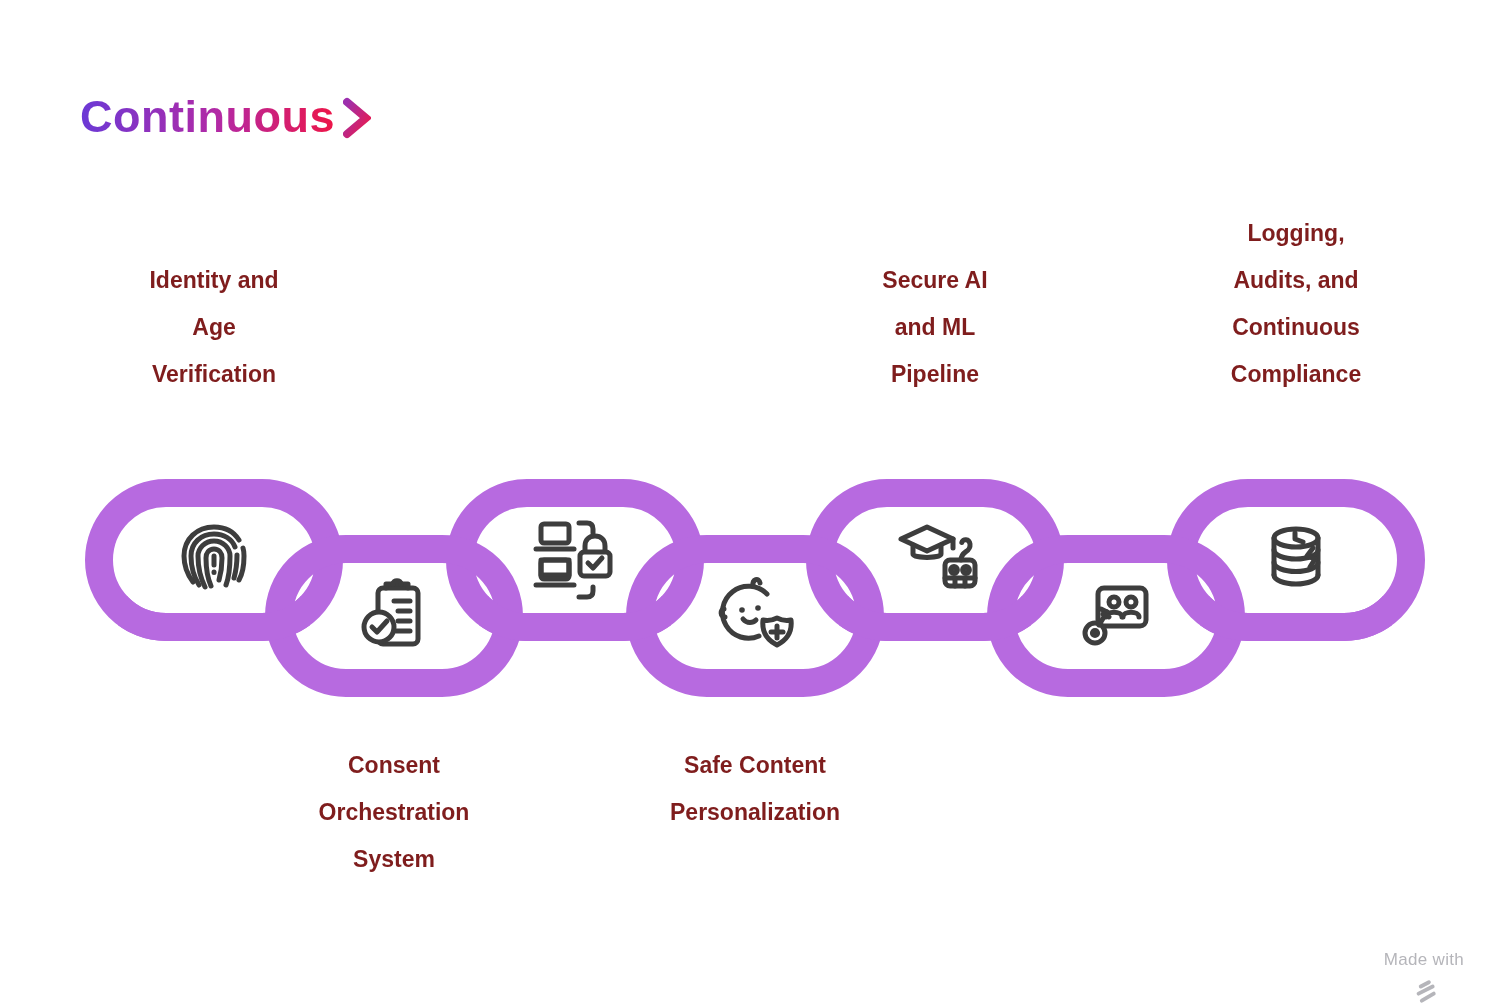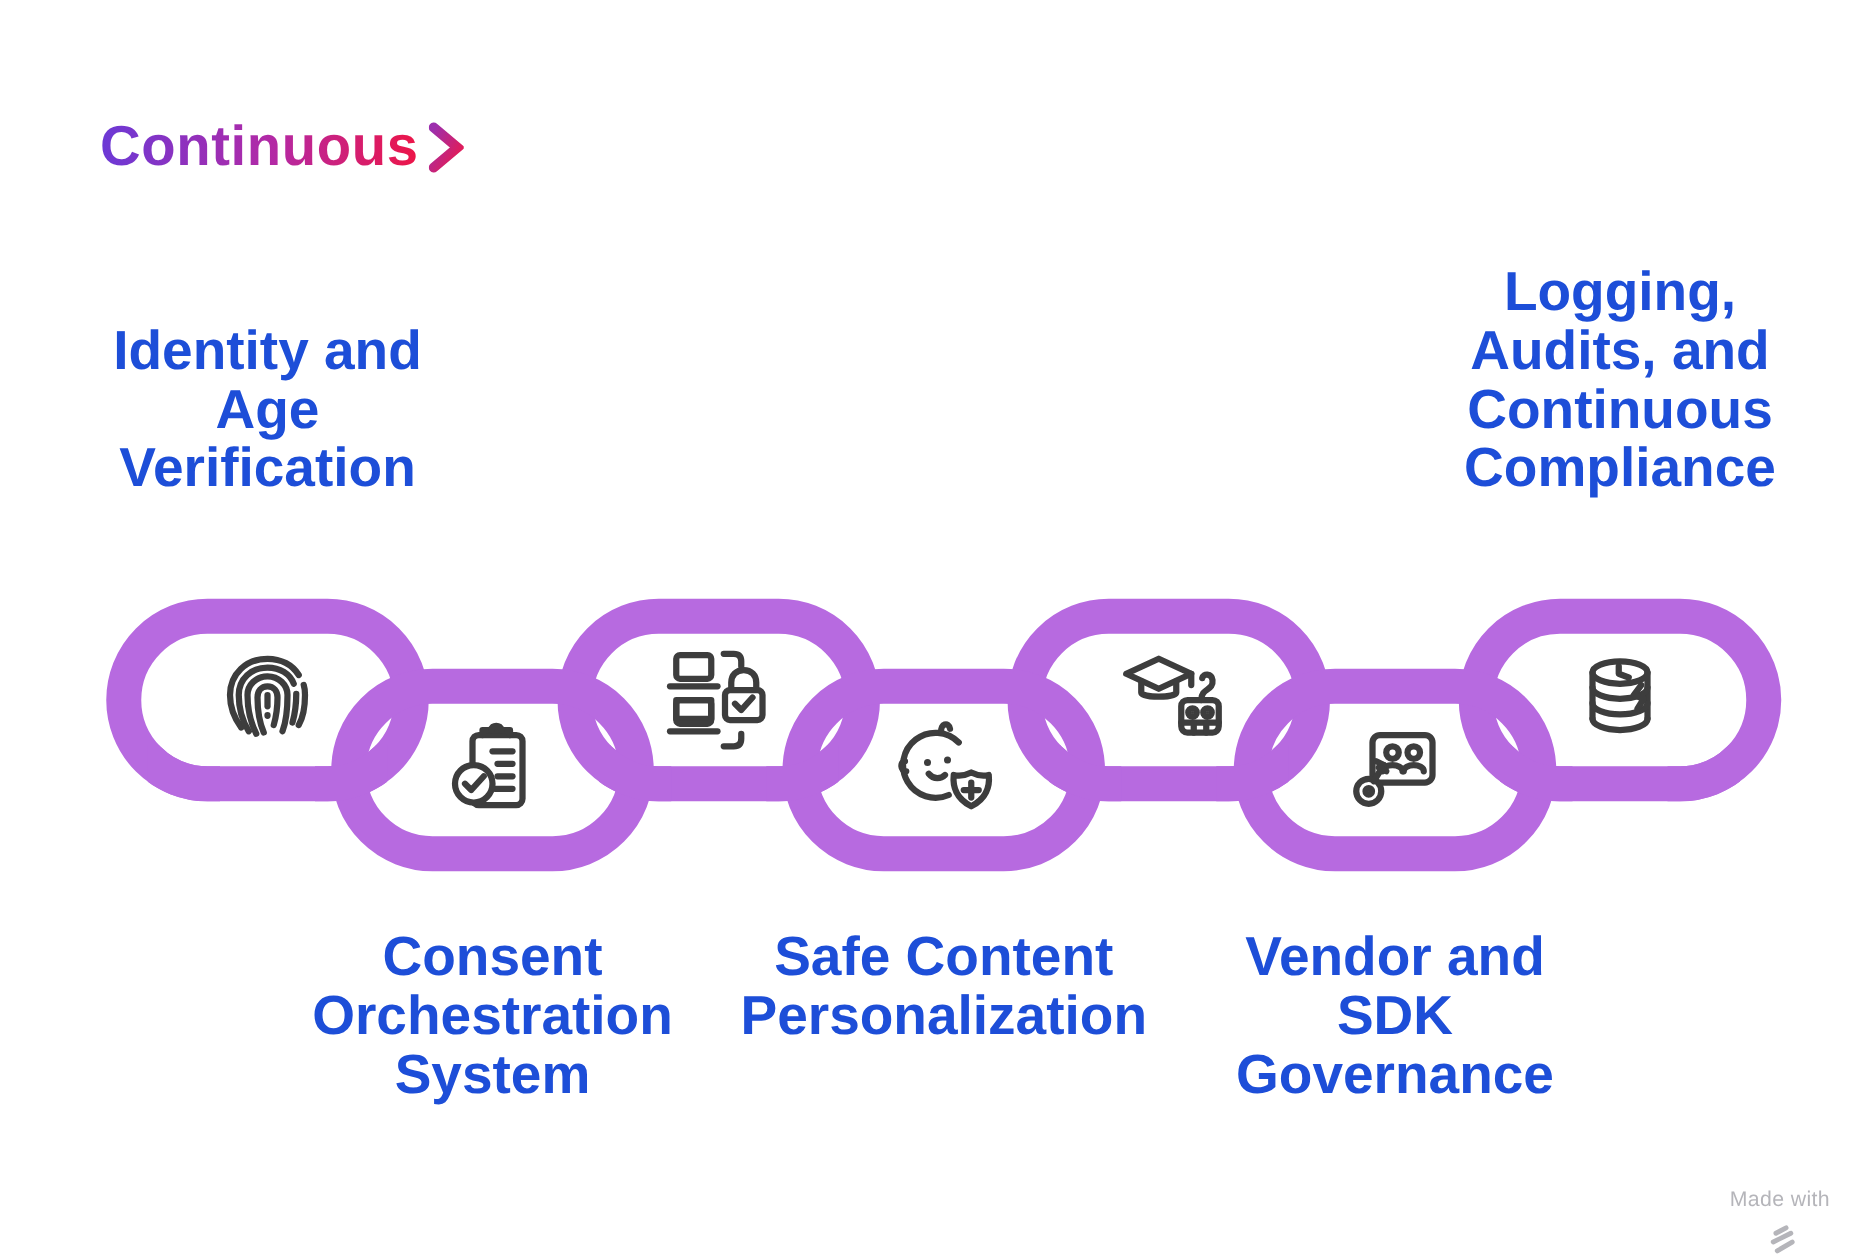--- a/index.html
+++ b/index.html
@@ -11,21 +11,21 @@
   .logo{position:absolute;left:80px;top:94px;display:flex;align-items:center;gap:8px;}
   .logo-text{
     font-size:45px;font-weight:600;letter-spacing:.5px;line-height:1;
     background:linear-gradient(90deg,var(--lg1,#6b39d6) 0%,var(--lg2,#b429a4) 55%,var(--lg3,#ed1547) 100%);
     -webkit-background-clip:text;background-clip:text;color:transparent;
   }
   .logo-chevron{display:block;margin-top:2px;}
   
   .label{
     position:absolute;transform:translateX(-50%);width:340px;text-align:center;
-    color:#1d4ed8;font-weight:700;font-size:44px;line-height:47px;white-space:pre-line;
+    color:#7f1d1d;font-weight:700;font-size:23px;line-height:47px;white-space:pre-line;
   }
   .label.top{bottom:606px;}
   .label.bottom{top:742px;}
   
   .chain{position:absolute;left:0;top:0;}
   .chain rect.link{fill:none;stroke:#b76ae0;stroke-width:28px;}
   
   .icon{position:absolute;width:96px;height:96px;color:#3d3d3d;}
   .icon path,.icon rect,.icon circle,.icon ellipse{vector-effect:none;}
   
@@ -54,23 +54,23 @@
   </div>
 
   <div class="label top" style="left:214px">Identity and
 Age
 Verification</div>
   <div class="label bottom" style="left:394px">Consent
 Orchestration
 System</div>
   <div class="label bottom" style="left:755px">Safe Content
 Personalization</div>
-  <div class="label bottom" style="left:1116px">Vendor and
-SDK
-Governance</div>
+  <div class="label top" style="left:935px">Secure AI
+and ML
+Pipeline</div>
   <div class="label top" style="left:1296px">Logging,
 Audits, and
 Continuous
 Compliance</div>
 
   <svg class="chain" width="1500" height="1004" viewBox="0 0 1500 1004">
     <defs>
       <clipPath id="weave1">
           <rect x="118" y="596" width="58" height="56"></rect>
           <rect x="252" y="596" width="58" height="56"></rect>

